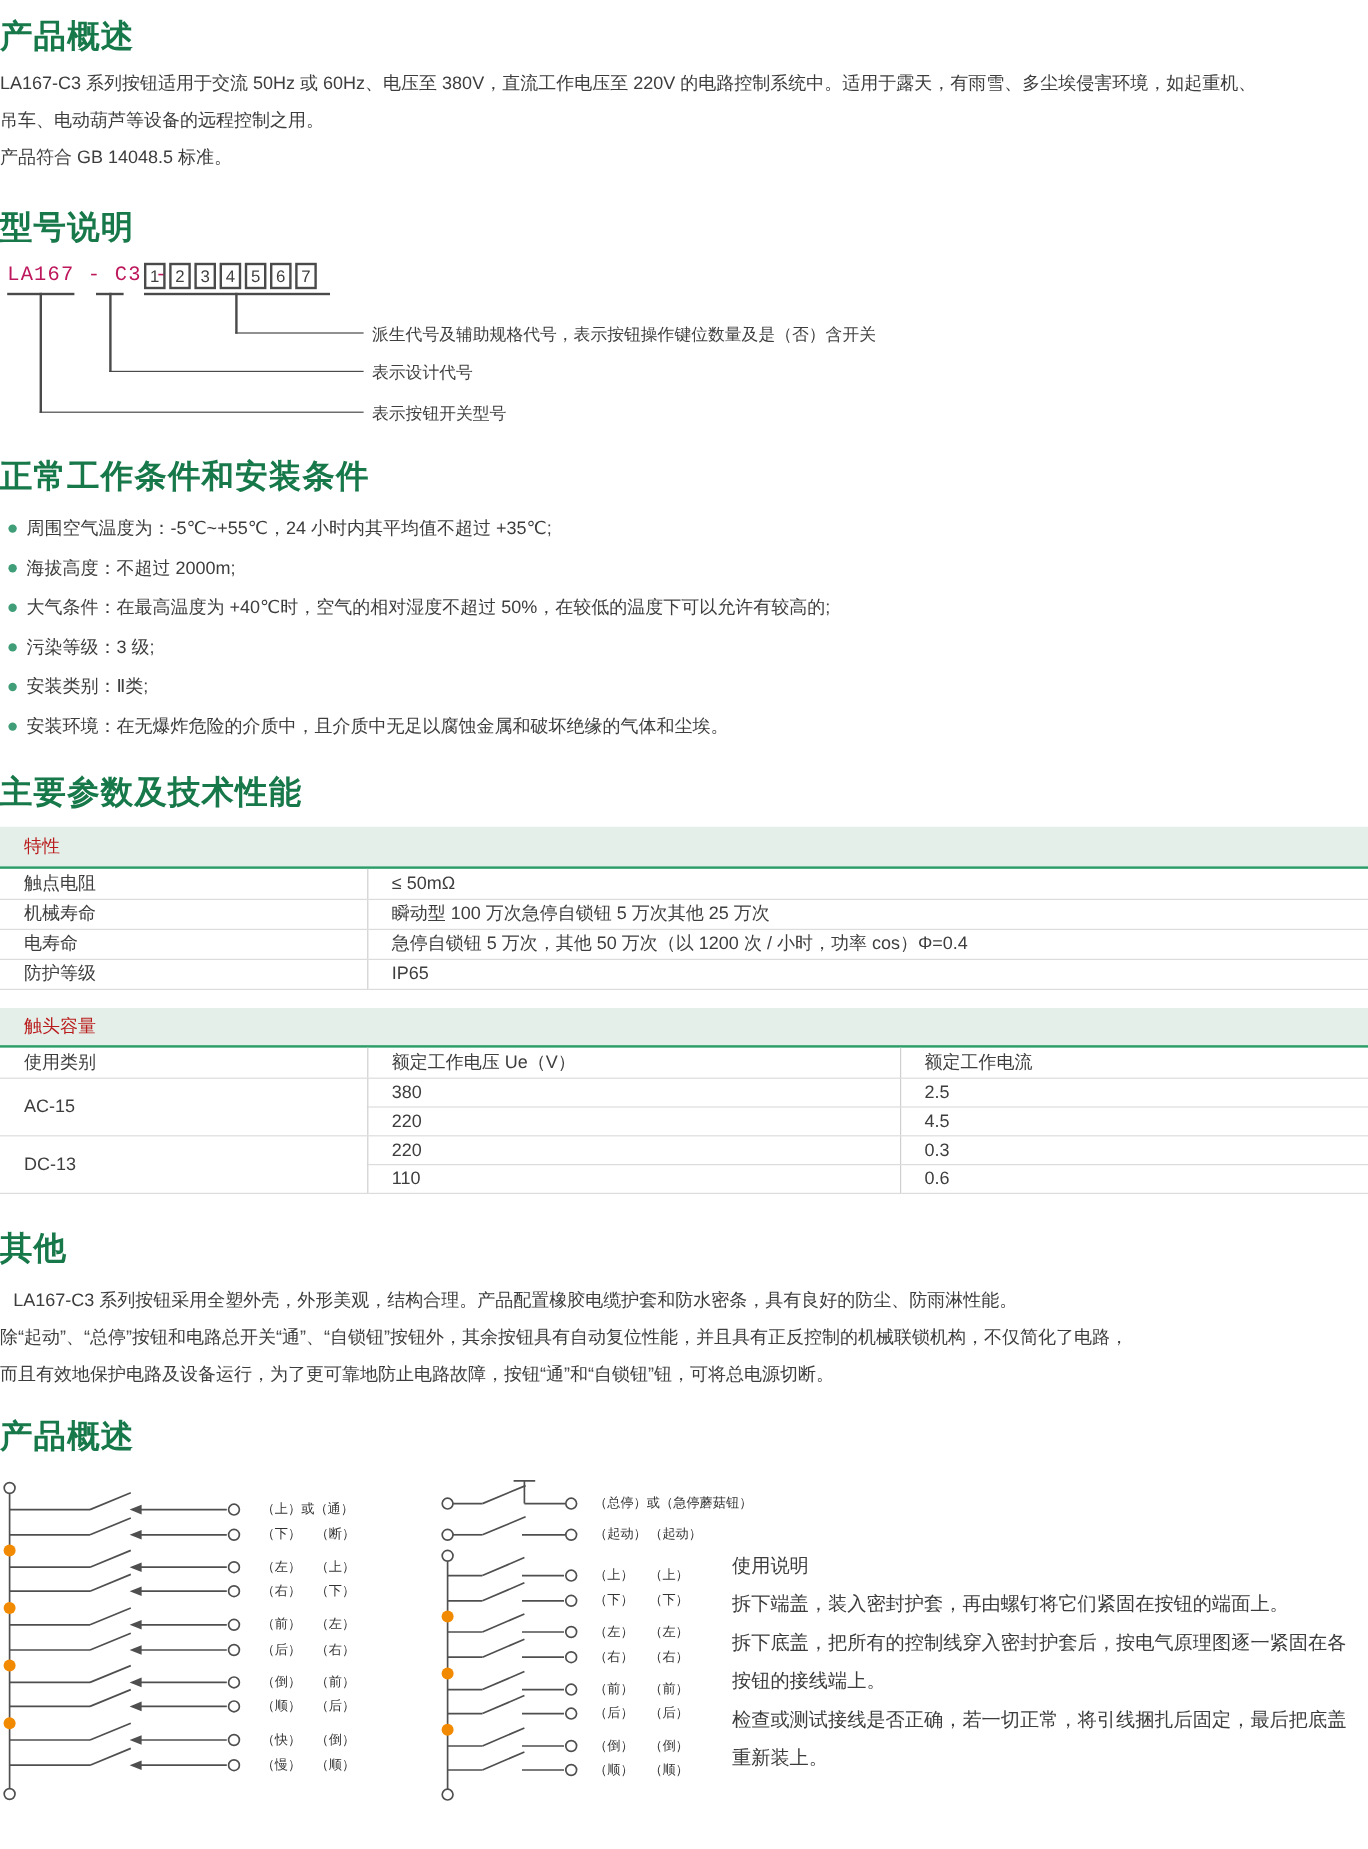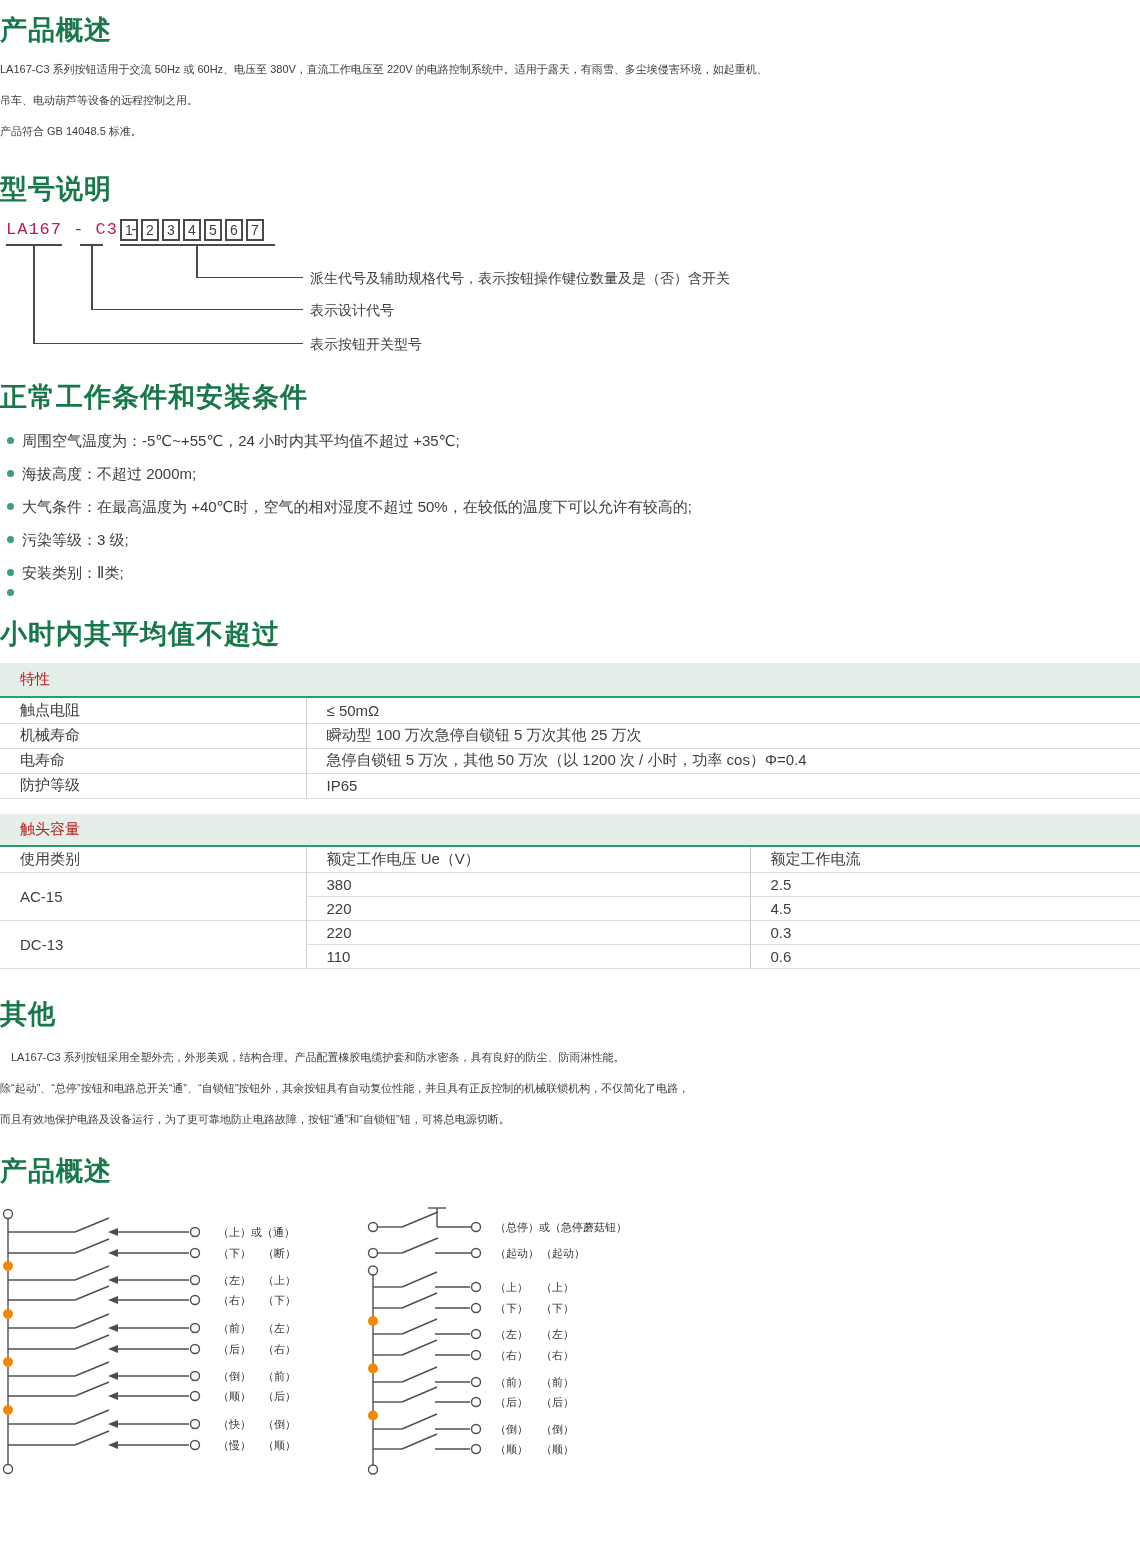--- a/index.html
+++ b/index.html
@@ -9,21 +9,21 @@
 
   h1.sec { font-size:27px; font-weight:bold; color:#17784a; line-height:36px; letter-spacing:1px; }
   .h-overview { margin-top:12px; }
   .h-model    { margin-top:24px; }
   .h-cond     { margin-top:17px; }
   .h-params   { margin-top:20px; }
   .h-other    { margin-top:27px; }
   .h-wiring   { margin-top:18px; }
 
   .body-lines { margin-top:6px; }
-  .body-lines div, p.body-line { font-size:11px; line-height:31px; white-space:nowrap; color:#3d3d3d; }
+  .body-lines div, p.body-line { font-size:15px; line-height:31px; white-space:nowrap; color:#3d3d3d; }
 
   
   .model-diagram { position:relative; height:152px; margin-top:3px; }
   .model-prefix { position:absolute; left:6px; top:10px; font-size:17px; letter-spacing:1px; color:#be185d;font-family:Liberation Mono, monospace; }
   .digit-row { position:absolute; left:120px; top:9px; display:flex; gap:3px; }
   .digit-box { width:18px; height:22px; border:2px solid #4a4a4a; font-size:14px; color:#3f3f3f;
                display:flex; align-items:center; justify-content:center; }
   .mline { position:absolute; background:#4a4a4a; }
   .mlabel { position:absolute; left:310px; font-size:14px; color:#3f3f3f; white-space:nowrap; line-height:16px; }
 
@@ -117,24 +117,25 @@
     <li>
         <span class="dot"></span>
         <span>污染等级：3 级;</span>
       </li>
     <li>
         <span class="dot"></span>
         <span>安装类别：Ⅱ类;</span>
       </li>
     <li>
         <span class="dot"></span>
+        <span>安装环境：在无爆炸危险的介质中，且介质中无足以腐蚀金属和破坏绝缘的气体和尘埃。</span>
       </li>
   </ul>
 
-  <h1 class="sec h-params">小时内其平均值不超过</h1>
+  <h1 class="sec h-params">主要参数及技术性能</h1>
 
   <div class="tbl tbl-1">
     <div class="tbl-bar">特性</div>
     <table>
       <colgroup>
           <col style="width:306px">
           <col>
         </colgroup>
       <tbody>
           <tr>
@@ -302,15 +303,23 @@
     <div class="dlabel dl-mid" style="left:495px; top:51px;"><span class="ga">（起动）</span><span>（起动）</span></div>
     <div class="dlabel dl-mid" style="left:495px; top:85px;"><span class="ga">（上）</span><span>（上）</span></div>
     <div class="dlabel dl-mid" style="left:495px; top:106px;"><span class="ga">（下）</span><span>（下）</span></div>
     <div class="dlabel dl-mid" style="left:495px; top:132px;"><span class="ga">（左）</span><span>（左）</span></div>
     <div class="dlabel dl-mid" style="left:495px; top:153px;"><span class="ga">（右）</span><span>（右）</span></div>
     <div class="dlabel dl-mid" style="left:495px; top:180px;"><span class="ga">（前）</span><span>（前）</span></div>
     <div class="dlabel dl-mid" style="left:495px; top:200px;"><span class="ga">（后）</span><span>（后）</span></div>
     <div class="dlabel dl-mid" style="left:495px; top:227px;"><span class="ga">（倒）</span><span>（倒）</span></div>
     <div class="dlabel dl-mid" style="left:495px; top:247px;"><span class="ga">（顺）</span><span>（顺）</span></div>
 
+    <div class="usage">
+      <div>使用说明</div>
+      <div>拆下端盖，装入密封护套，再由螺钉将它们紧固在按钮的端面上。</div>
+      <div>拆下底盖，把所有的控制线穿入密封护套后，按电气原理图逐一紧固在各</div>
+      <div>按钮的接线端上。</div>
+      <div>检查或测试接线是否正确，若一切正常，将引线捆扎后固定，最后把底盖</div>
+      <div>重新装上。</div>
+    </div>
   </div>
 
 </div>
 
 </body></html>

